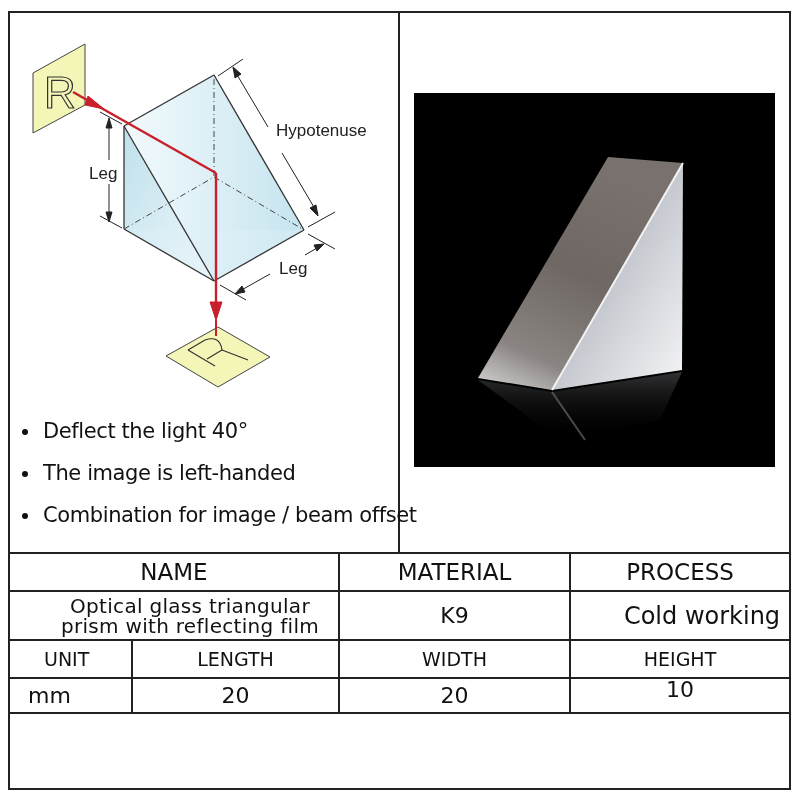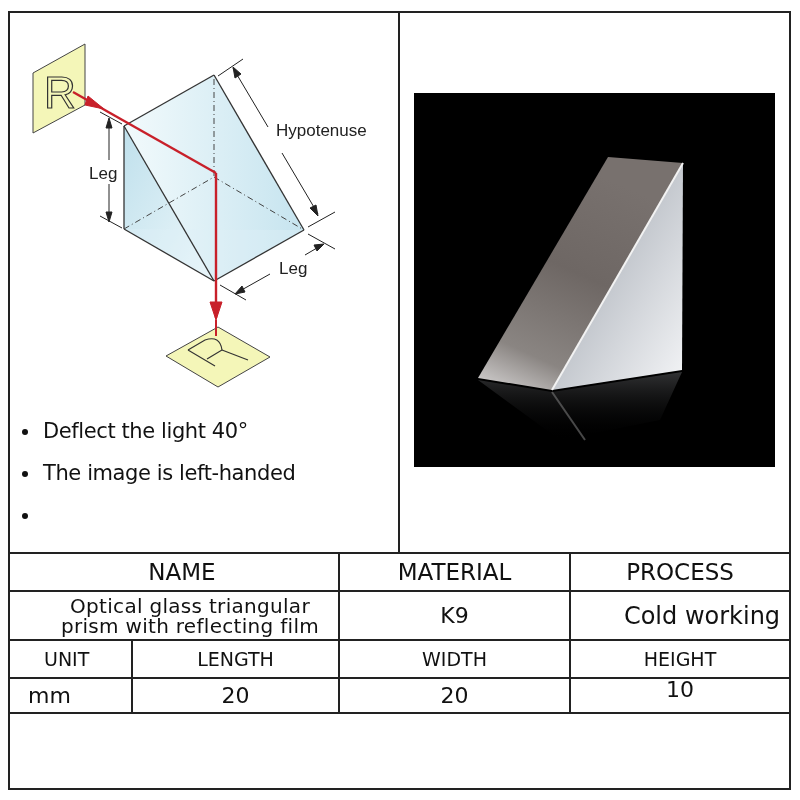--- a/index.html
+++ b/index.html
@@ -116,21 +116,21 @@
         <path d="M188,350 L205,340 Q220,335 222,350 L207,359"></path>
         <path d="M222,350 L248,360"></path>
       </g>
     </g>
   </svg>
 </div>
 
 <ul class="bullets">
   <li><span class="dot"></span><span>Deflect the light 40°</span></li>
   <li><span class="dot"></span><span>The image is left-handed</span></li>
-  <li><span class="dot"></span></li>
+  <li><span class="dot"></span><span>Combination for image / beam offset</span></li>
 </ul>
 
 <div class="photo" title="Right angle triangular prism on black background">
   <svg width="361" height="374" viewBox="414 93 361 374" xmlns="http://www.w3.org/2000/svg">
     <defs>
       <linearGradient id="hypo" x1="0" y1="1" x2="0.4" y2="0">
         <stop offset="0" stop-color="#d8d6d6"></stop>
         <stop offset="0.22" stop-color="#8a8582"></stop>
         <stop offset="0.6" stop-color="#6e6764"></stop>
         <stop offset="1" stop-color="#78716e"></stop>
@@ -156,21 +156,21 @@
 <div class="hline" style="top:552px"></div>
 <div class="hline" style="top:590px"></div>
 <div class="hline" style="top:639px"></div>
 <div class="hline" style="top:677px"></div>
 <div class="hline" style="top:712px"></div>
 <div class="vline" style="left:338px; top:552px; height:88px"></div>
 <div class="vline" style="left:569px; top:552px; height:161px"></div>
 <div class="vline" style="left:131px; top:639px; height:74px"></div>
 <div class="vline" style="left:338px; top:639px; height:74px"></div>
 
-<div class="cell h" style="left:18px; top:554px; width:328px; height:36px">NAME</div>
+<div class="cell h" style="left:10px; top:554px; width:328px; height:36px">NAME</div>
 <div class="cell h" style="left:340px; top:554px; width:229px; height:36px">MATERIAL</div>
 <div class="cell h" style="left:571px; top:554px; width:218px; height:36px">PROCESS</div>
 
 <div class="cell name-val" style="left:10px; top:592px; width:328px; height:47px">Optical glass triangular prism with reflecting film</div>
 <div class="cell" style="left:340px; top:592px; width:229px; height:47px">K9</div>
 <div class="cell" style="left:593px; top:592px; width:218px; height:47px; font-size:24px">Cold working</div>
 
 <div class="cell sm" style="left:10px; top:641px; width:121px; height:36px; justify-content:flex-start; padding-left:34px">UNIT</div>
 <div class="cell sm" style="left:133px; top:641px; width:205px; height:36px">LENGTH</div>
 <div class="cell sm" style="left:340px; top:641px; width:229px; height:36px">WIDTH</div>

